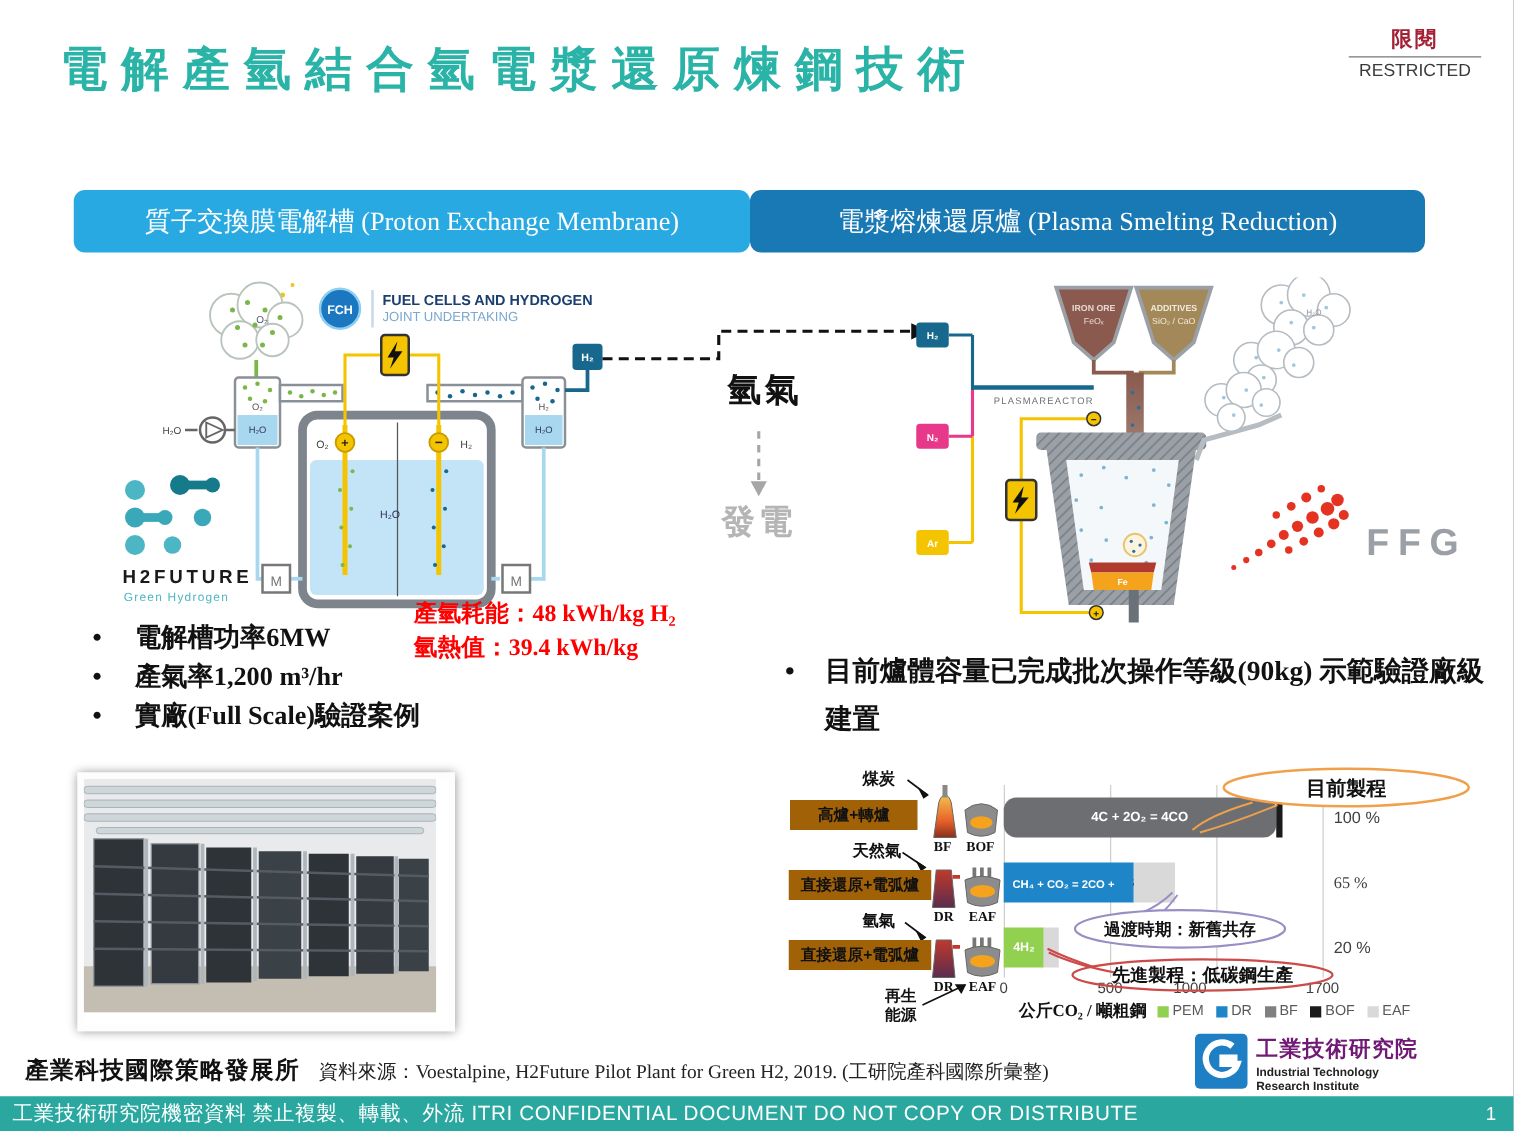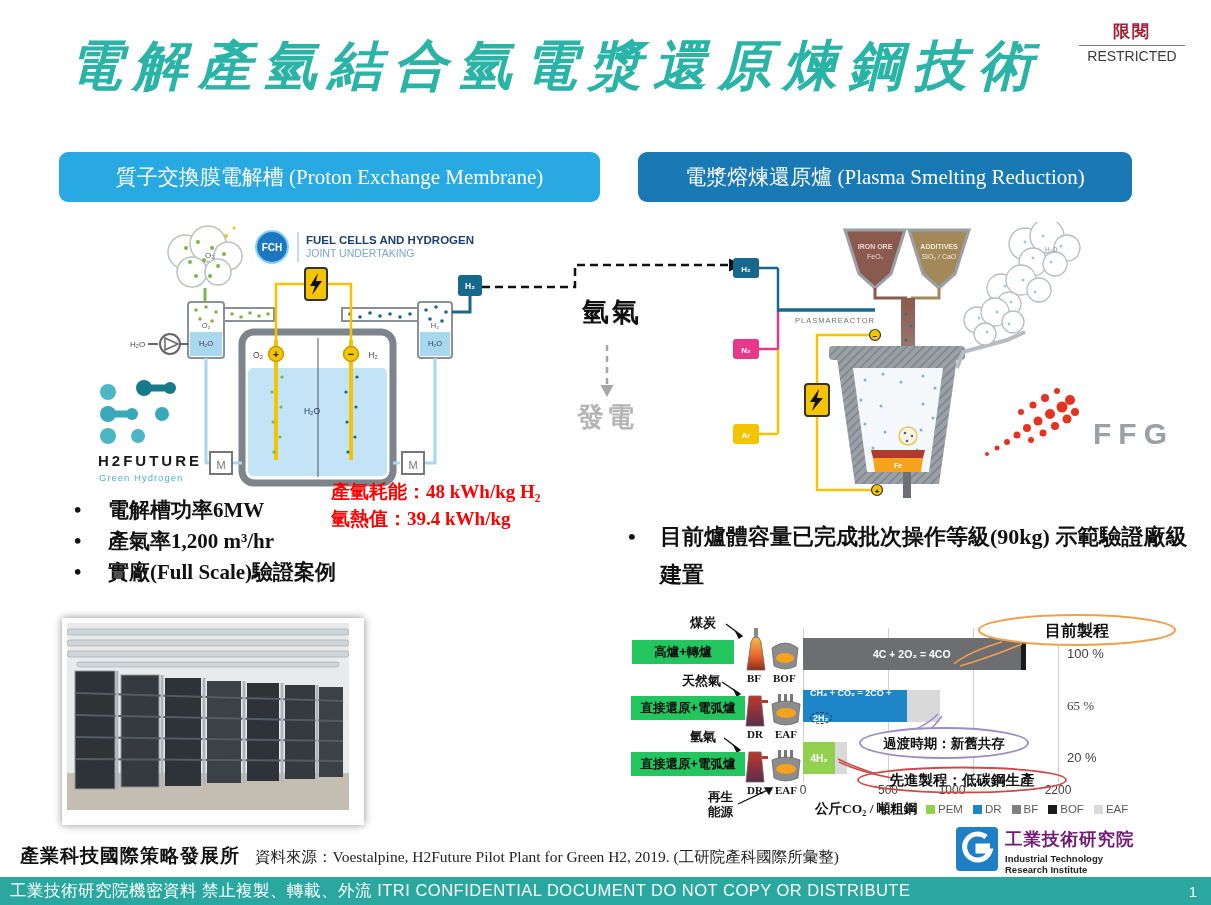--- a/index.html
+++ b/index.html
@@ -1,30 +1,30 @@
 <!DOCTYPE html>
 <html><head>
 <meta charset="utf-8">
 <style>
   html,body{margin:0;padding:0;background:#888;}
   .slide{position:relative;width:1211px;height:905px;background:#ffffff;overflow:hidden;
          font-family:"Liberation Sans",sans-serif;}
   .abs{position:absolute;}
 
   
-  .title{left:68px;top:30px;font-size:54px;font-weight:800;letter-spacing:11px;color:#2ab3a7;white-space:nowrap;font-style:italic;}
+  .title{left:48px;top:30px;font-size:38px;font-weight:800;letter-spacing:11px;color:#2ab3a7;white-space:nowrap;}
   .classif{right:26px;top:20px;width:106px;text-align:center;}
   .classif .zh{display:block;color:#a32035;font-weight:700;font-size:17px;letter-spacing:2px;}
   .classif .en{display:block;color:#3a3a3a;font-size:14px;border-top:1.5px solid #777;margin-top:2px;padding-top:2px;font-family:"Liberation Sans",sans-serif;}
 
   
   .hbar{top:152px;height:50px;border-radius:9px;color:#fff;display:flex;align-items:center;justify-content:center;
         font-family:"Liberation Serif",serif;font-weight:400;font-size:21px;}
   .hbar-left{left:59px;width:541px;background:#29a9e1;}
-  .hbar-right{left:638px;width:494px;background:#1879b5;}
+  .hbar-right{left:600px;width:540px;background:#1879b5;}
 
   
   .bullets{left:70px;top:495px;width:280px;font-family:"Liberation Serif",serif;font-weight:700;font-size:21px;color:#111;}
   .bullets .li{position:relative;padding-left:38px;line-height:31px;}
   .bullets .li::before{content:"•";position:absolute;left:4px;}
   .rednotes{left:331px;top:479px;width:300px;font-family:"Liberation Serif",serif;font-weight:700;font-size:19px;color:#ff0000;line-height:26.5px;}
   .rbullet{left:626px;top:518px;width:575px;font-family:"Liberation Serif",serif;font-weight:700;font-size:22px;color:#111;line-height:38px;}
   .rbullet .li{position:relative;padding-left:34px;}
   .rbullet .li::before{content:"•";position:absolute;left:2px;}
 
@@ -38,26 +38,26 @@
   
   .costbox{left:362px;top:624px;width:246px;height:176px;background:#eaeaea;border:2.5px dashed #3a3a3a;border-radius:20px;
            font-family:"Liberation Serif",serif;font-weight:700;font-size:21px;color:#111;padding:10px 8px 0 10px;box-sizing:border-box;line-height:29px;}
   .costbox .li{position:relative;padding-left:34px;}
   .costbox .li::before{content:"•";position:absolute;left:6px;}
 
   
   .chart{left:630px;top:612px;width:581px;height:212px;}
   .chart .grid{position:absolute;top:16px;height:154px;width:1px;background:#cfcfcf;}
   .chart .fuel{position:absolute;font-size:13px;font-weight:700;color:#111;white-space:nowrap;}
-  .chart .pbox{position:absolute;background:#22c55e;color:#111;font-weight:700;font-size:12.5px;display:flex;align-items:center;justify-content:center;white-space:nowrap;}
+  .chart .pbox{position:absolute;background:#a16207;color:#111;font-weight:700;font-size:12.5px;display:flex;align-items:center;justify-content:center;white-space:nowrap;}
   .chart .unit{position:absolute;font-family:"Liberation Serif",serif;font-weight:700;font-size:11px;color:#111;}
   .chart .bar{position:absolute;left:173px;height:32px;display:flex;}
   .chart .seg{height:100%;display:flex;align-items:center;}
   .chart .seg .blab{color:#fff;font-weight:700;font-size:10.5px;white-space:nowrap;margin:0 auto;}
-  .chart .seg .blab2{color:#fff;font-weight:700;font-size:9px;white-space:nowrap;padding-left:7px;display:flex;align-items:flex-start;gap:14px;flex-direction:column;}
+  .chart .seg .blab2{color:#fff;font-weight:700;font-size:9px;white-space:nowrap;padding-left:7px;display:flex;align-items:flex-end;gap:14px;}
   .circled{border:1.4px dashed #222;border-radius:50%;padding:0 2px;}
   .chart .pct{position:absolute;left:437px;font-size:13px;color:#404040;white-space:nowrap;}
   .chart .tick{position:absolute;top:171px;transform:translateX(-50%);font-size:12px;color:#404040;}
   .chart .xlab{position:absolute;left:185px;top:188px;font-family:"Liberation Serif",serif;font-weight:700;font-size:13.5px;color:#111;}
   .chart .legend{position:absolute;left:296px;top:191px;display:flex;gap:10px;font-size:11.5px;color:#595959;align-items:flex-end;}
   .chart .legend .it{display:flex;align-items:center;gap:3px;}
   .chart .legend .sw{width:9px;height:9px;display:inline-block;}
   .chart .renew{position:absolute;left:78px;top:178px;font-size:12.5px;font-weight:700;color:#111;line-height:15px;}
 
   
@@ -538,21 +538,21 @@
       <div>再生</div>
       <div>能源</div>
     </div>
 
     <div class="grid" style="left:173px;"></div>
     <div class="grid" style="left:258px;"></div>
     <div class="grid" style="left:343px;"></div>
     <div class="grid" style="left:428px;"></div>
 
     <div class="bar" style="top:26px;">
-      <div class="seg" style="background: rgb(109, 110, 113); width: 217.6px;">
+      <div class="seg" style="background: rgb(109, 110, 113); width: 217.6px; border-radius: 10px;">
         <span class="blab">4C + 2O₂ = 4CO</span>
       </div>
       <div class="seg" style="background: rgb(26, 26, 26); width: 5.1px;"></div>
     </div>
     <div class="bar" style="top:78px;">
       <div class="seg" style="background: rgb(30, 134, 200); width: 103.7px;">
         <span class="blab2">
             <span>CH₄ + CO₂ = 2CO +</span>
             <span class="circled">2H₂</span>
           </span>
@@ -566,21 +566,21 @@
       <div class="seg" style="background: rgb(217, 217, 217); width: 11.9px;"></div>
     </div>
 
     <span class="pct" style="top:34px;">100 %</span>
     <span class="pct" style="top:86px;font-family:Liberation Serif, serif;">65 %</span>
     <span class="pct" style="top:138px;">20 %</span>
 
     <span class="tick" style="left:173px;">0</span>
     <span class="tick" style="left:258px;">500</span>
     <span class="tick" style="left:322px;">1000</span>
-    <span class="tick" style="left:428px;">2200</span>
+    <span class="tick" style="left:428px;">1700</span>
     <span class="xlab">公斤CO₂ / 噸粗鋼</span>
 
     <div class="legend">
       <span class="it">
           <span class="sw" style="background: rgb(146, 208, 80);"></span>
           <span>PEM</span>
         </span>
       <span class="it">
           <span class="sw" style="background: rgb(30, 134, 200);"></span>
           <span>DR</span>

